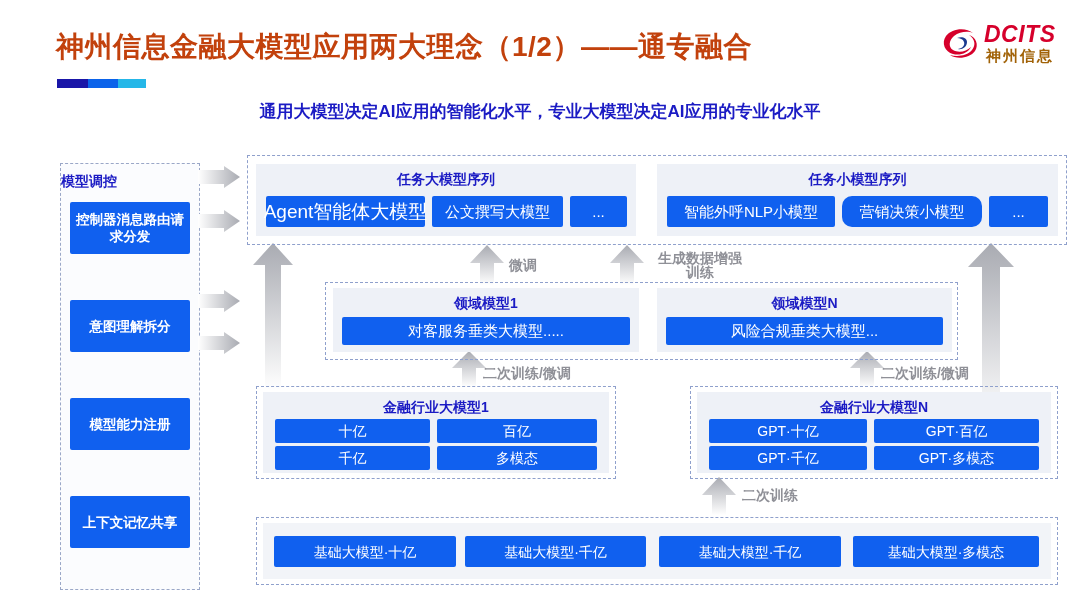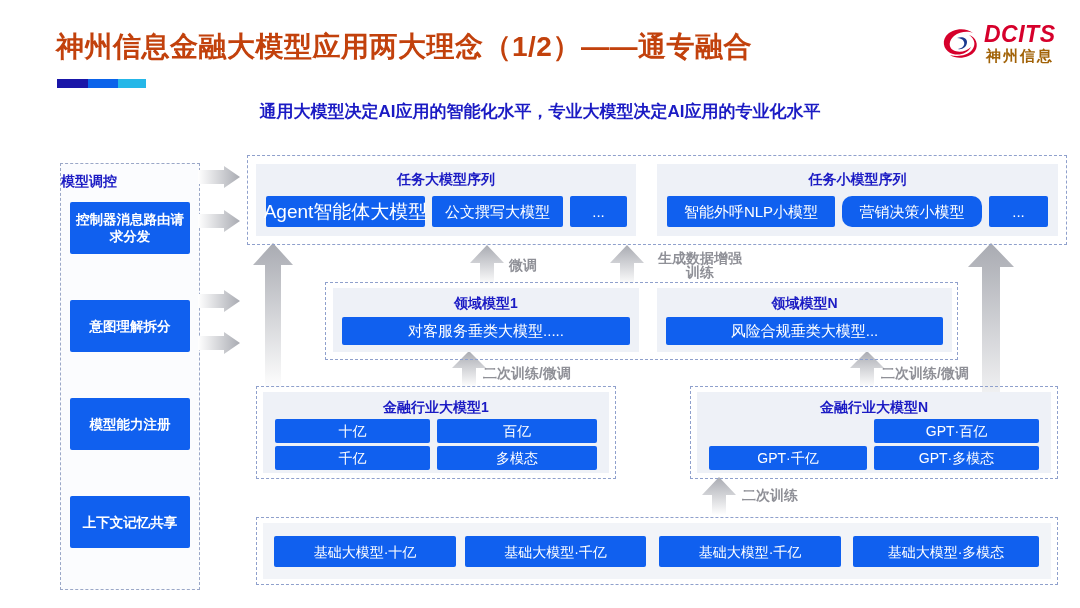--- a/index.html
+++ b/index.html
@@ -207,20 +207,21 @@
       <div class="p-title">金融行业大模型1</div>
       <div class="bbox" style="left:12px;top:27px;width:155px;height:24px;">十亿</div>
       <div class="bbox" style="left:174px;top:27px;width:160px;height:24px;">百亿</div>
       <div class="bbox" style="left:12px;top:54px;width:155px;height:24px;">千亿</div>
       <div class="bbox" style="left:174px;top:54px;width:160px;height:24px;">多模态</div>
     </div>
 
     <div class="dashbox" style="left:443px;top:231px;width:368px;height:93px;"></div>
     <div class="panel" style="left:450px;top:237px;width:354px;height:81px;">
       <div class="p-title">金融行业大模型N</div>
+      <div class="bbox" style="left:12px;top:27px;width:158px;height:24px;">GPT·十亿</div>
       <div class="bbox" style="left:177px;top:27px;width:165px;height:24px;">GPT·百亿</div>
       <div class="bbox" style="left:12px;top:54px;width:158px;height:24px;">GPT·千亿</div>
       <div class="bbox" style="left:177px;top:54px;width:165px;height:24px;">GPT·多模态</div>
     </div>
 
     <div class="alabel" style="left:495px;top:333px;">二次训练</div>
 
     <div class="dashbox" style="left:9px;top:362px;width:802px;height:68px;"></div>
     <div class="panel" style="left:16px;top:368px;width:788px;height:56px;background:#f2f4f8;">
       <div class="bbox" style="left:11px;top:13px;width:182px;height:31px;">基础大模型·十亿</div>

